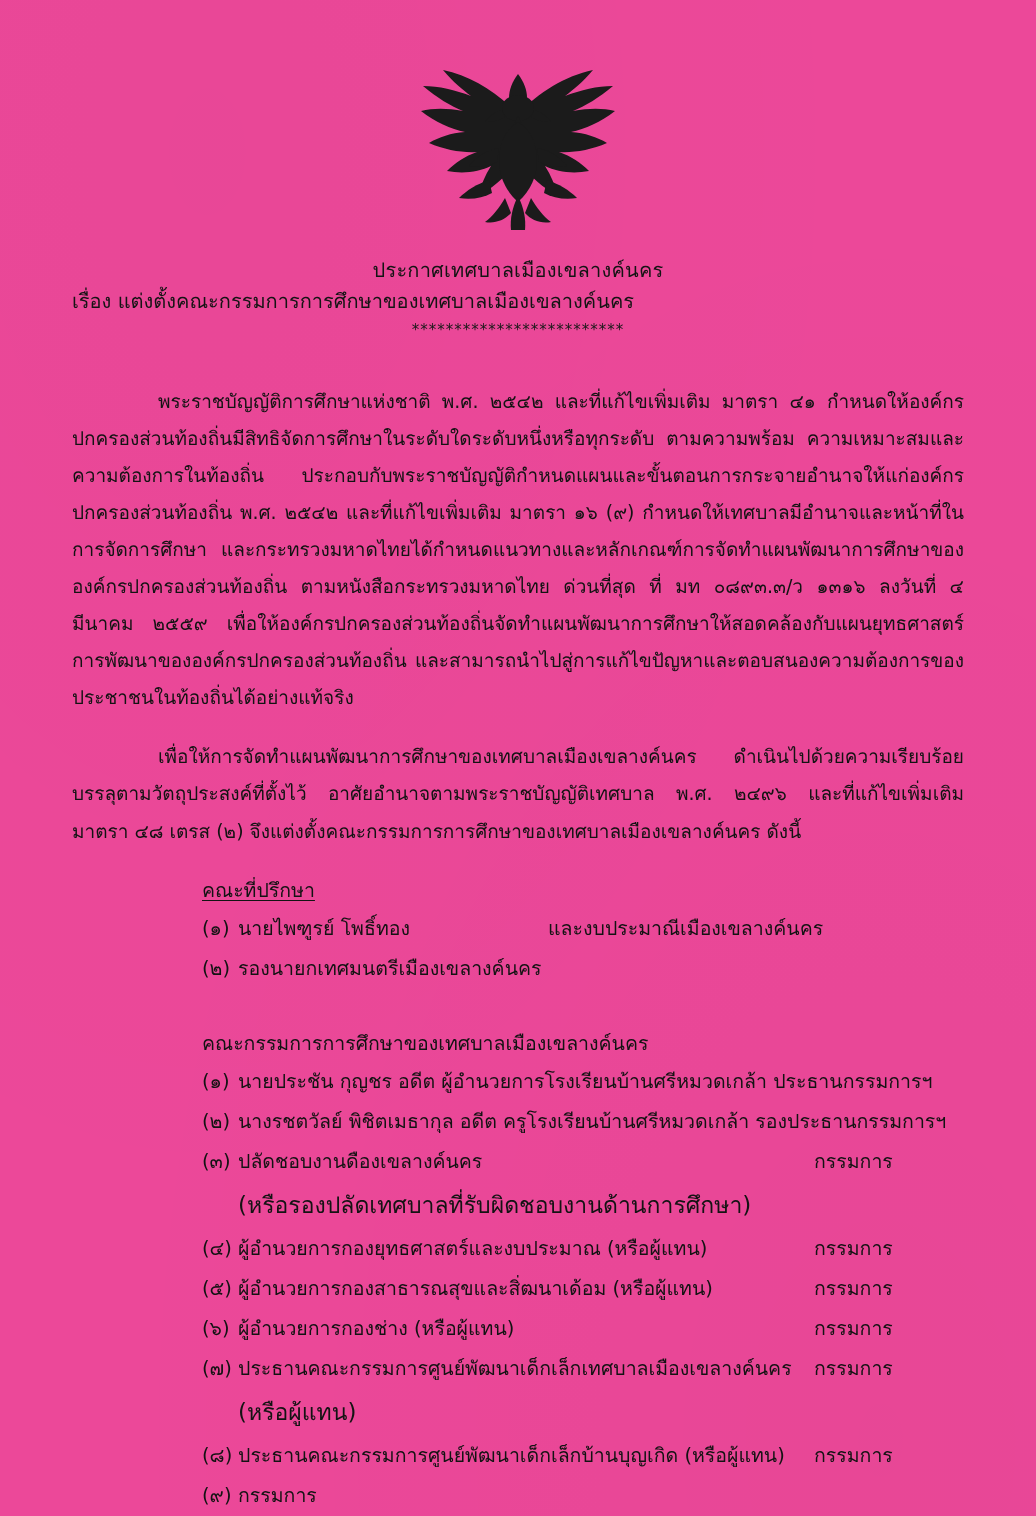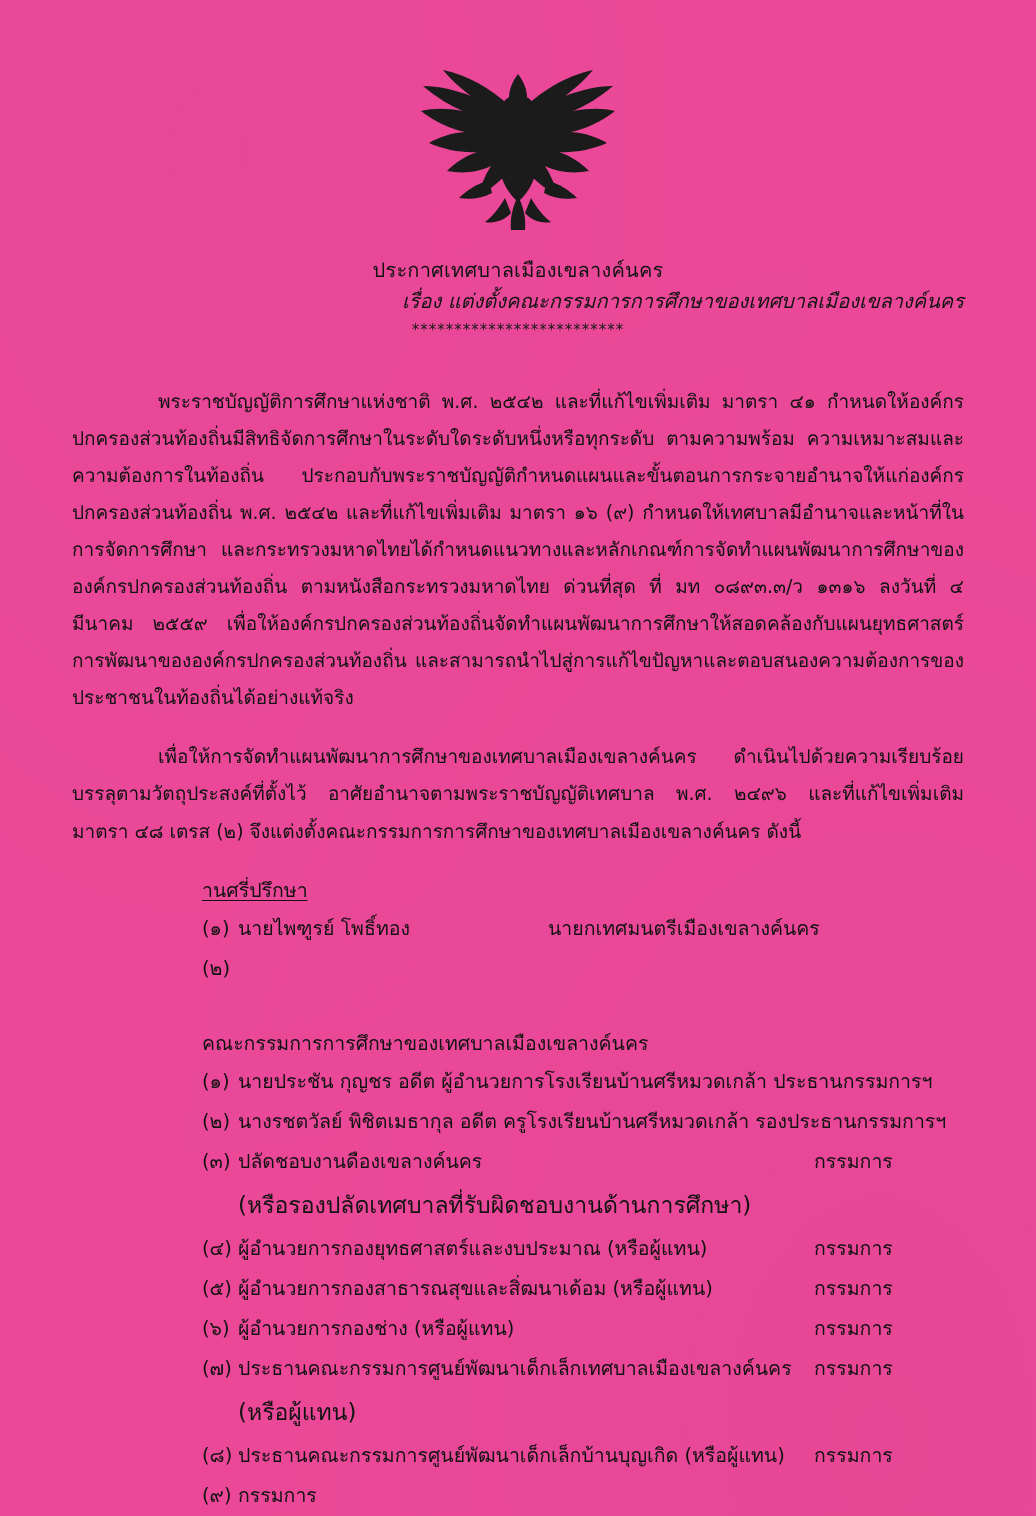--- a/index.html
+++ b/index.html
@@ -47,25 +47,24 @@
   
   .doc-heading {
     text-align: center;
     margin-top: 14px;
     font-size: 20px;
     line-height: 1.55;
     letter-spacing: 0.2px;
     color: #141414;
   }
   .doc-subheading {
-    text-align: right;
+    text-align: left;
     font-size: 20px;
     line-height: 1.55;
     color: #141414;
-    font-style: italic;
   }
   .stars {
     text-align: center;
     font-size: 15px;
     letter-spacing: 1px;
     margin-top: 4px;
     color: #1a1a1a;
   }
 
   
@@ -174,28 +173,29 @@
     <div class="doc-heading">ประกาศเทศบาลเมืองเขลางค์นคร</div>
     <div class="doc-subheading">เรื่อง แต่งตั้งคณะกรรมการการศึกษาของเทศบาลเมืองเขลางค์นคร</div>
     <div class="stars">*************************</div>
 
     <div class="body-block">
       <p class="para"><span class="indent"></span><span>พระราชบัญญัติการศึกษาแห่งชาติ พ.ศ. ๒๕๔๒ และที่แก้ไขเพิ่มเติม มาตรา ๔๑ กำหนดให้องค์กรปกครองส่วนท้องถิ่นมีสิทธิจัดการศึกษาในระดับใดระดับหนึ่งหรือทุกระดับ ตามความพร้อม ความเหมาะสมและความต้องการในท้องถิ่น ประกอบกับพระราชบัญญัติกำหนดแผนและขั้นตอนการกระจายอำนาจให้แก่องค์กรปกครองส่วนท้องถิ่น พ.ศ. ๒๕๔๒ และที่แก้ไขเพิ่มเติม มาตรา ๑๖ (๙) กำหนดให้เทศบาลมีอำนาจและหน้าที่ในการจัดการศึกษา และกระทรวงมหาดไทยได้กำหนดแนวทางและหลักเกณฑ์การจัดทำแผนพัฒนาการศึกษาขององค์กรปกครองส่วนท้องถิ่น ตามหนังสือกระทรวงมหาดไทย ด่วนที่สุด ที่ มท ๐๘๙๓.๓/ว ๑๓๑๖ ลงวันที่ ๔ มีนาคม ๒๕๕๙ เพื่อให้องค์กรปกครองส่วนท้องถิ่นจัดทำแผนพัฒนาการศึกษาให้สอดคล้องกับแผนยุทธศาสตร์การพัฒนาขององค์กรปกครองส่วนท้องถิ่น และสามารถนำไปสู่การแก้ไขปัญหาและตอบสนองความต้องการของประชาชนในท้องถิ่นได้อย่างแท้จริง</span></p>
       <p class="para"><span class="indent"></span><span>เพื่อให้การจัดทำแผนพัฒนาการศึกษาของเทศบาลเมืองเขลางค์นคร ดำเนินไปด้วยความเรียบร้อย บรรลุตามวัตถุประสงค์ที่ตั้งไว้ อาศัยอำนาจตามพระราชบัญญัติเทศบาล พ.ศ. ๒๔๙๖ และที่แก้ไขเพิ่มเติม มาตรา ๔๘ เตรส (๒) จึงแต่งตั้งคณะกรรมการการศึกษาของเทศบาลเมืองเขลางค์นคร ดังนี้</span></p>
     </div>
 
     <div class="section advisors">
-      <div class="section-title underline">านศรี่ปรึกษา</div>
+      <div class="section-title underline">คณะที่ปรึกษา</div>
       <div class="row">
         <span class="num">(๑)</span>
         <span class="name">นายไพฑูรย์ โพธิ์ทอง</span>
-        <span class="role">นายกเทศมนตรีเมืองเขลางค์นคร</span>
+        <span class="role">และงบประมาณีเมืองเขลางค์นคร</span>
       </div>
       <div class="row">
         <span class="num">(๒)</span>
+        <span class="role">รองนายกเทศมนตรีเมืองเขลางค์นคร</span>
       </div>
     </div>
 
     <div class="gap-md"></div>
 
     <div class="section committee">
       <div class="section-title">คณะกรรมการการศึกษาของเทศบาลเมืองเขลางค์นคร</div>
 
       <div class="row">
         <span class="num">(๑)</span>

